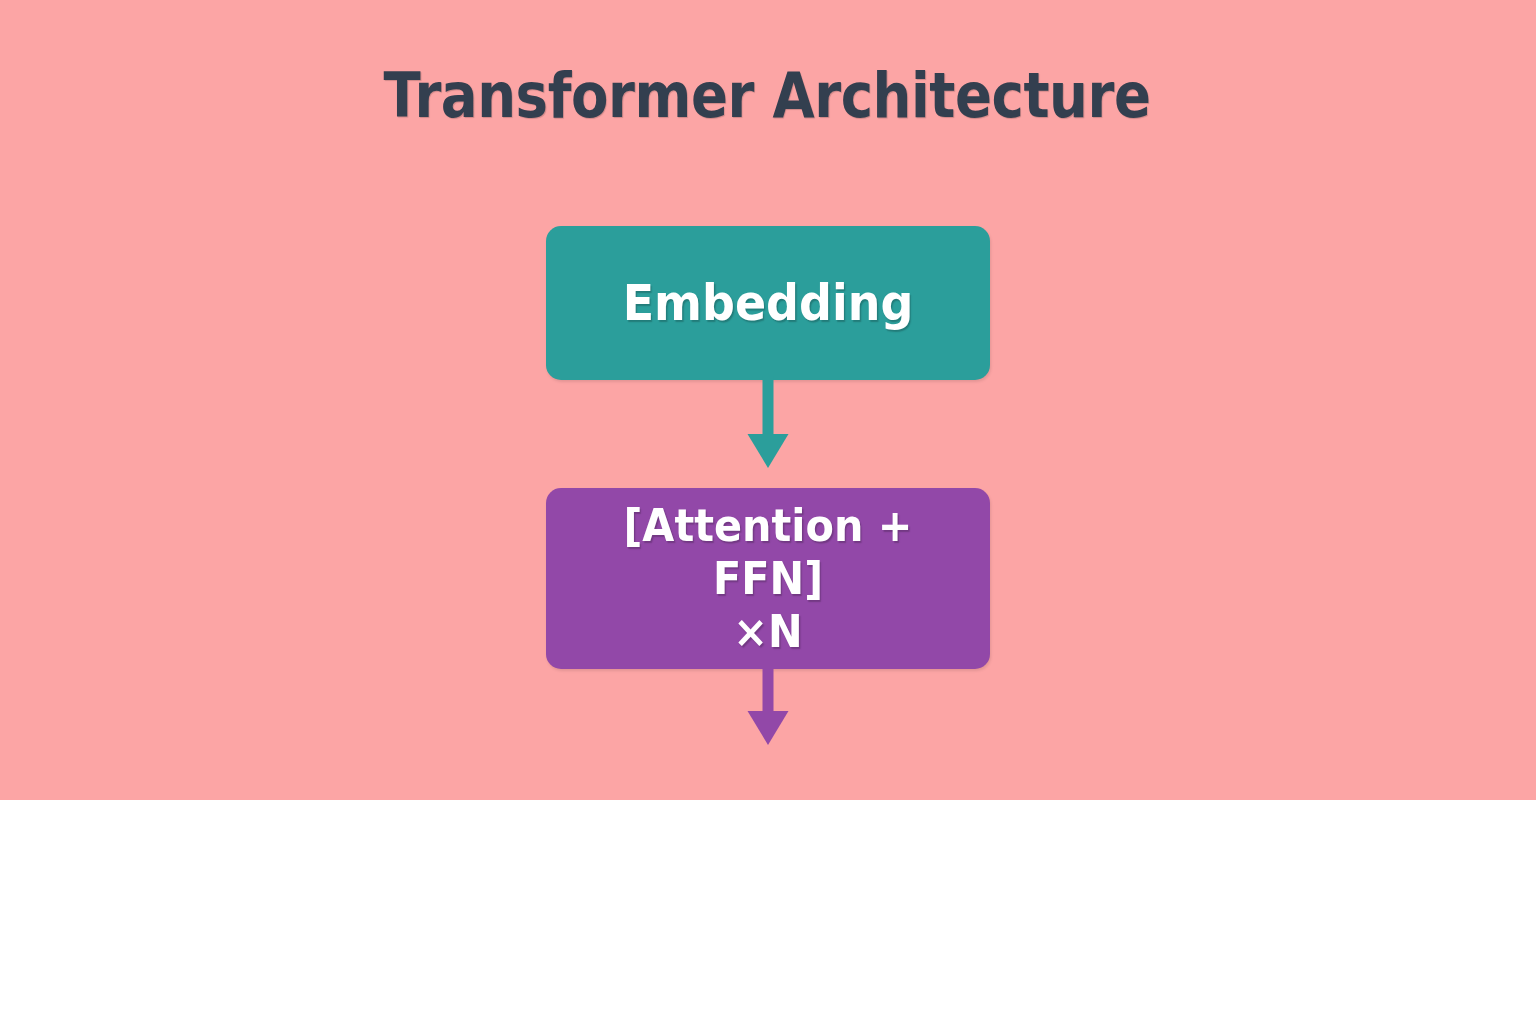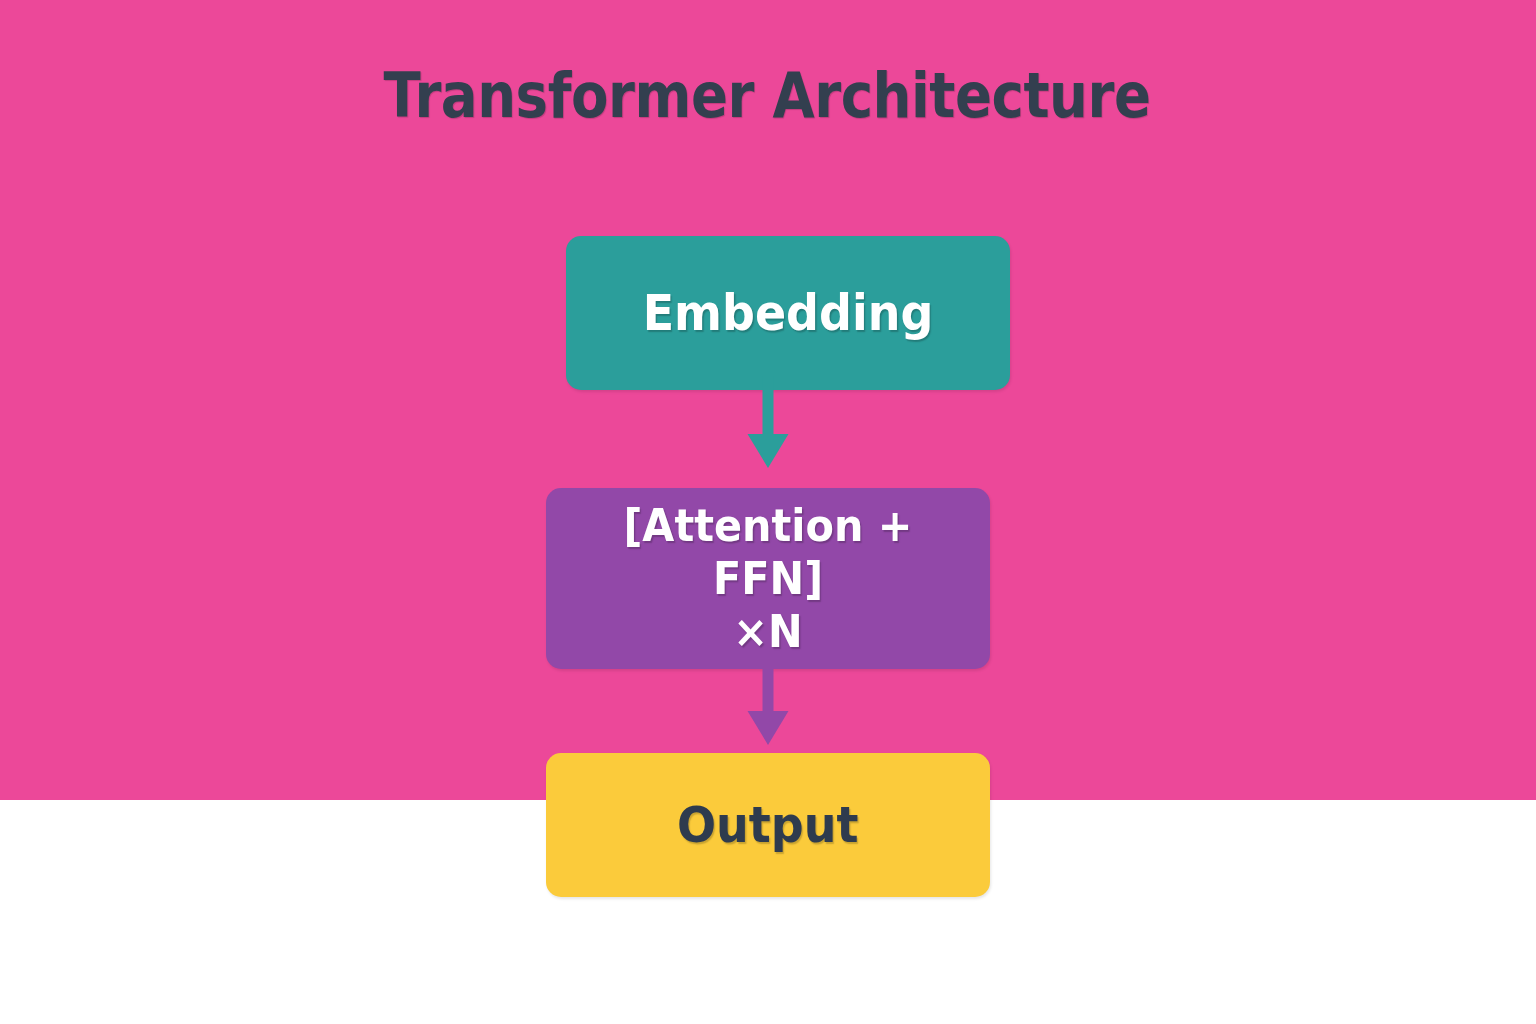--- a/index.html
+++ b/index.html
@@ -10,21 +10,21 @@
     width: 1536px;
     height: 1024px;
     background: #ffffff;
     font-family: "DejaVu Sans", sans-serif;
     overflow: hidden;
   }
   #canvas {
     position: relative;
     width: 1536px;
     height: 800px;
-    background: #ec4899;
+    background: #fca5a5;
   }
 
   
   #diagram-title {
     position: absolute;
     left: 0;
     top: 62px;
     width: 1536px;
     text-align: center;
     font-family: "DejaVu Sans", sans-serif;
@@ -54,24 +54,23 @@
   }
   .node-label {
     font-family: "DejaVu Sans", sans-serif;
     font-weight: bold;
     line-height: 1.18;
     white-space: pre-line;
     transform: scaleX(0.92);
   }
 
   #box-embedding {
-    top: 236px;
+    top: 226px;
     height: 154px;
     background: #2b9e9b;
-    margin-left: 20px;
   }
   #box-embedding .node-label {
     font-size: 50px;
     color: #ffffff;
     text-shadow: 1.5px 1.5px 1.5px rgba(0,0,0,0.22);
   }
 
   #box-attention-ffn {
     top: 488px;
     height: 181px;
@@ -141,17 +140,14 @@
 
   <div id="arrow-attention-to-output" class="arrow">
     <svg viewBox="0 0 92 96" xmlns="http://www.w3.org/2000/svg" aria-hidden="true">
       <g>
         <rect x="40.5" y="0" width="11" height="62" fill="#9248a8"></rect>
         <polygon points="25.5,58 66.5,58 46,92" fill="#9248a8"></polygon>
       </g>
     </svg>
   </div>
 
-  <div id="box-output" class="node-box">
-    <span class="node-label">Output</span>
-  </div>
 
 </div>
 
 </body></html>

